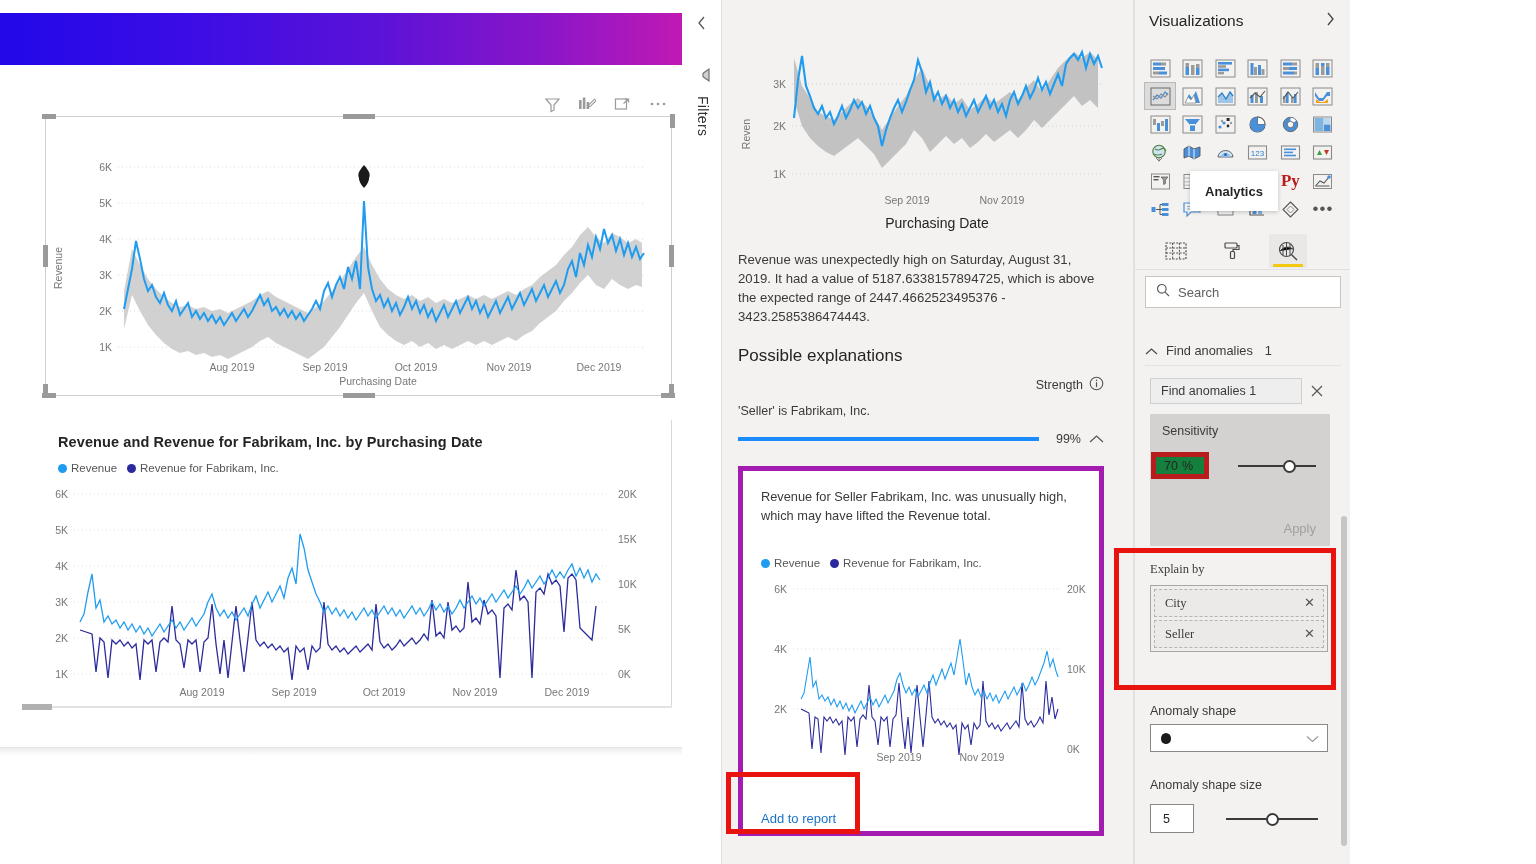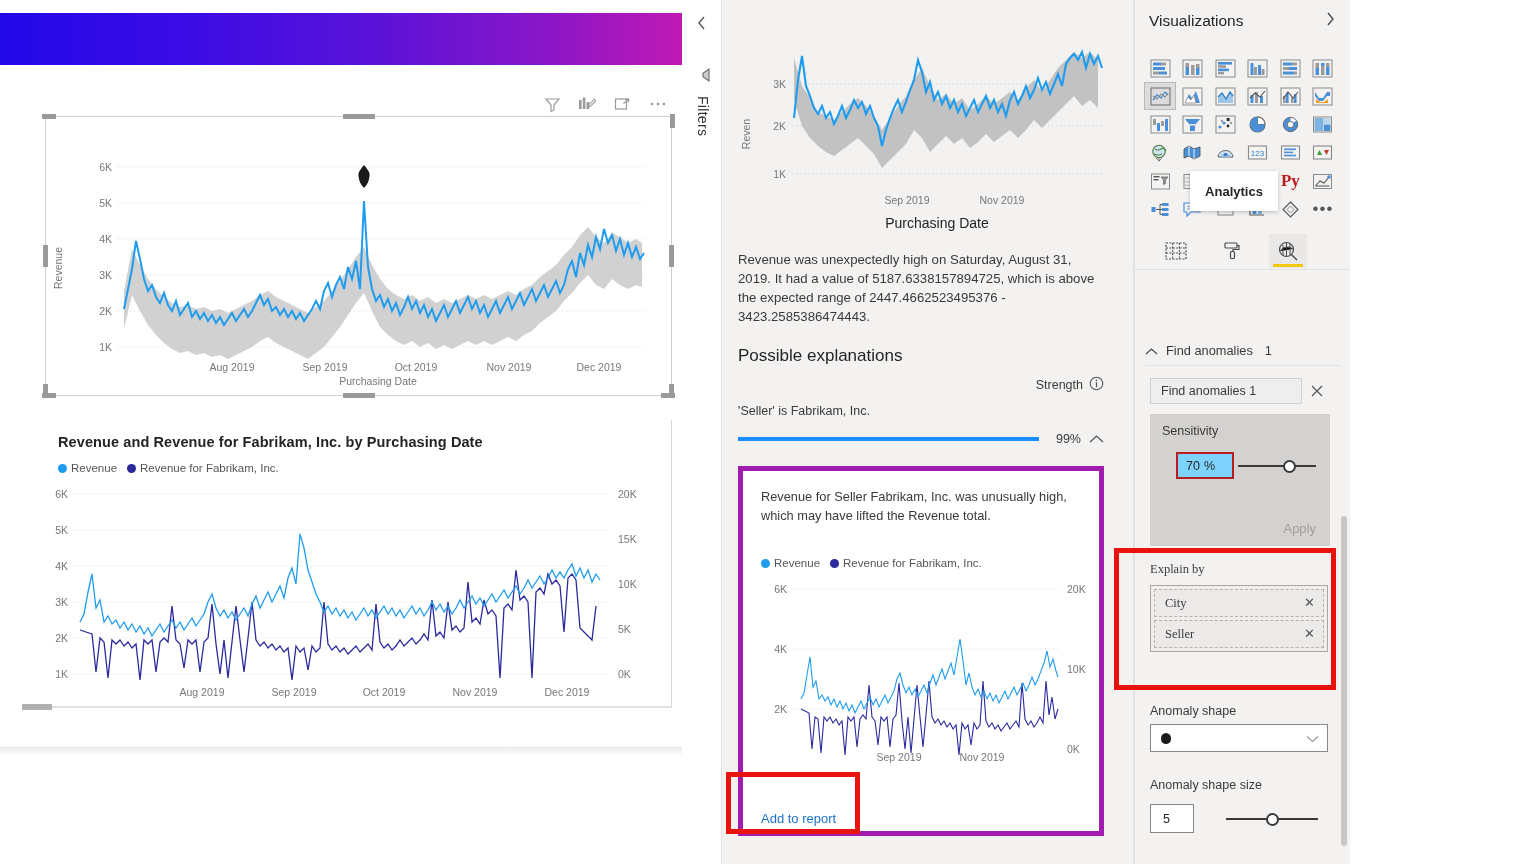--- a/index.html
+++ b/index.html
@@ -188,22 +188,22 @@
     background:#eeeeee; border:1px solid #d0d0d0; display:flex; align-items:center; padding-left: 10px;
     font-size: 12.5px; color:#3b3a39;
   }
   #find-anom-x { position:absolute; left: 1311px; top: 383px; color:#555; cursor:pointer; }
 
   #sens-box {
     position:absolute; left: 1150px; top: 414px; width: 180px; height: 132px; background:#d4d2d0;
   }
   #sens-label { position:absolute; left: 12px; top: 10px; font-size: 12.5px; color:#3b3a39; }
   #sens-input {
-    position:absolute; left: 26px; top: 38px; width: 58px; height: 27px;
-    background:#7dd3fc; border:2px solid #b91c1c; display:flex; align-items:center; gap:4px; padding-left:8px;
+    position:absolute; left: 1px; top: 38px; width: 58px; height: 27px;
+    background:#15803d; border:5px solid #b91c1c; display:flex; align-items:center; gap:4px; padding-left:8px;
     font-size: 12.5px; color:#252423;
   }
   #sens-slider { position:absolute; left: 88px; top: 51px; width: 78px; height: 2px; background:#3b3a39; }
   #sens-knob { position:absolute; left: 1283px; top: 460px; width: 13px; height: 13px; border-radius:50%;
     background:#fff; border: 2px solid #3b3a39; }
   #apply-btn { position:absolute; right: 14px; bottom: 10px; font-size: 13px; color:#a19f9d; }
 
   #explain-sec { position:absolute; left: 1150px; top: 562px; width: 180px; font-family: Liberation Serif, serif; }
   #explain-label { font-size: 12.5px; color:#3b3a39; }
   #explain-well {
@@ -878,20 +878,29 @@
       </div>
       <div class="viz-tab active">
         <svg width="22" height="20" viewBox="0 0 22 20">
             <circle cx="9.5" cy="8.5" r="7" fill="none" stroke="#4a4a4a" stroke-width="1.2"></circle>
             <path d="M3,10 q6,-7 13,-2 M6,4 v10 M9.5,1.8 v13 M13,3 v11" stroke="#4a4a4a" stroke-width="1"></path>
             <path d="M14.6,13.8 L20,19" stroke="#4a4a4a" stroke-width="1.5"></path>
           </svg>
       </div>
     </div>
 
+    <div id="viz-search">
+      <span>
+        <svg width="14" height="14" viewBox="0 0 14 14">
+            <circle cx="5.8" cy="5.8" r="4.3" fill="none" stroke="#605e5c" stroke-width="1.2"></circle>
+            <path d="M9.1,9.1 L13,13" stroke="#605e5c" stroke-width="1.2"></path>
+          </svg>
+      </span>
+      <span class="ph">Search</span>
+    </div>
 
     <div id="find-anom-header">
       <span>
         <svg width="13" height="9" viewBox="0 0 13 9">
             <path d="M1,7 L6.5,2 L12,7" fill="none" stroke="#4a4a4a" stroke-width="1.2"></path>
           </svg>
       </span>
       <span class="lbl">Find anomalies</span>
       <span class="cnt">1</span>
     </div>

